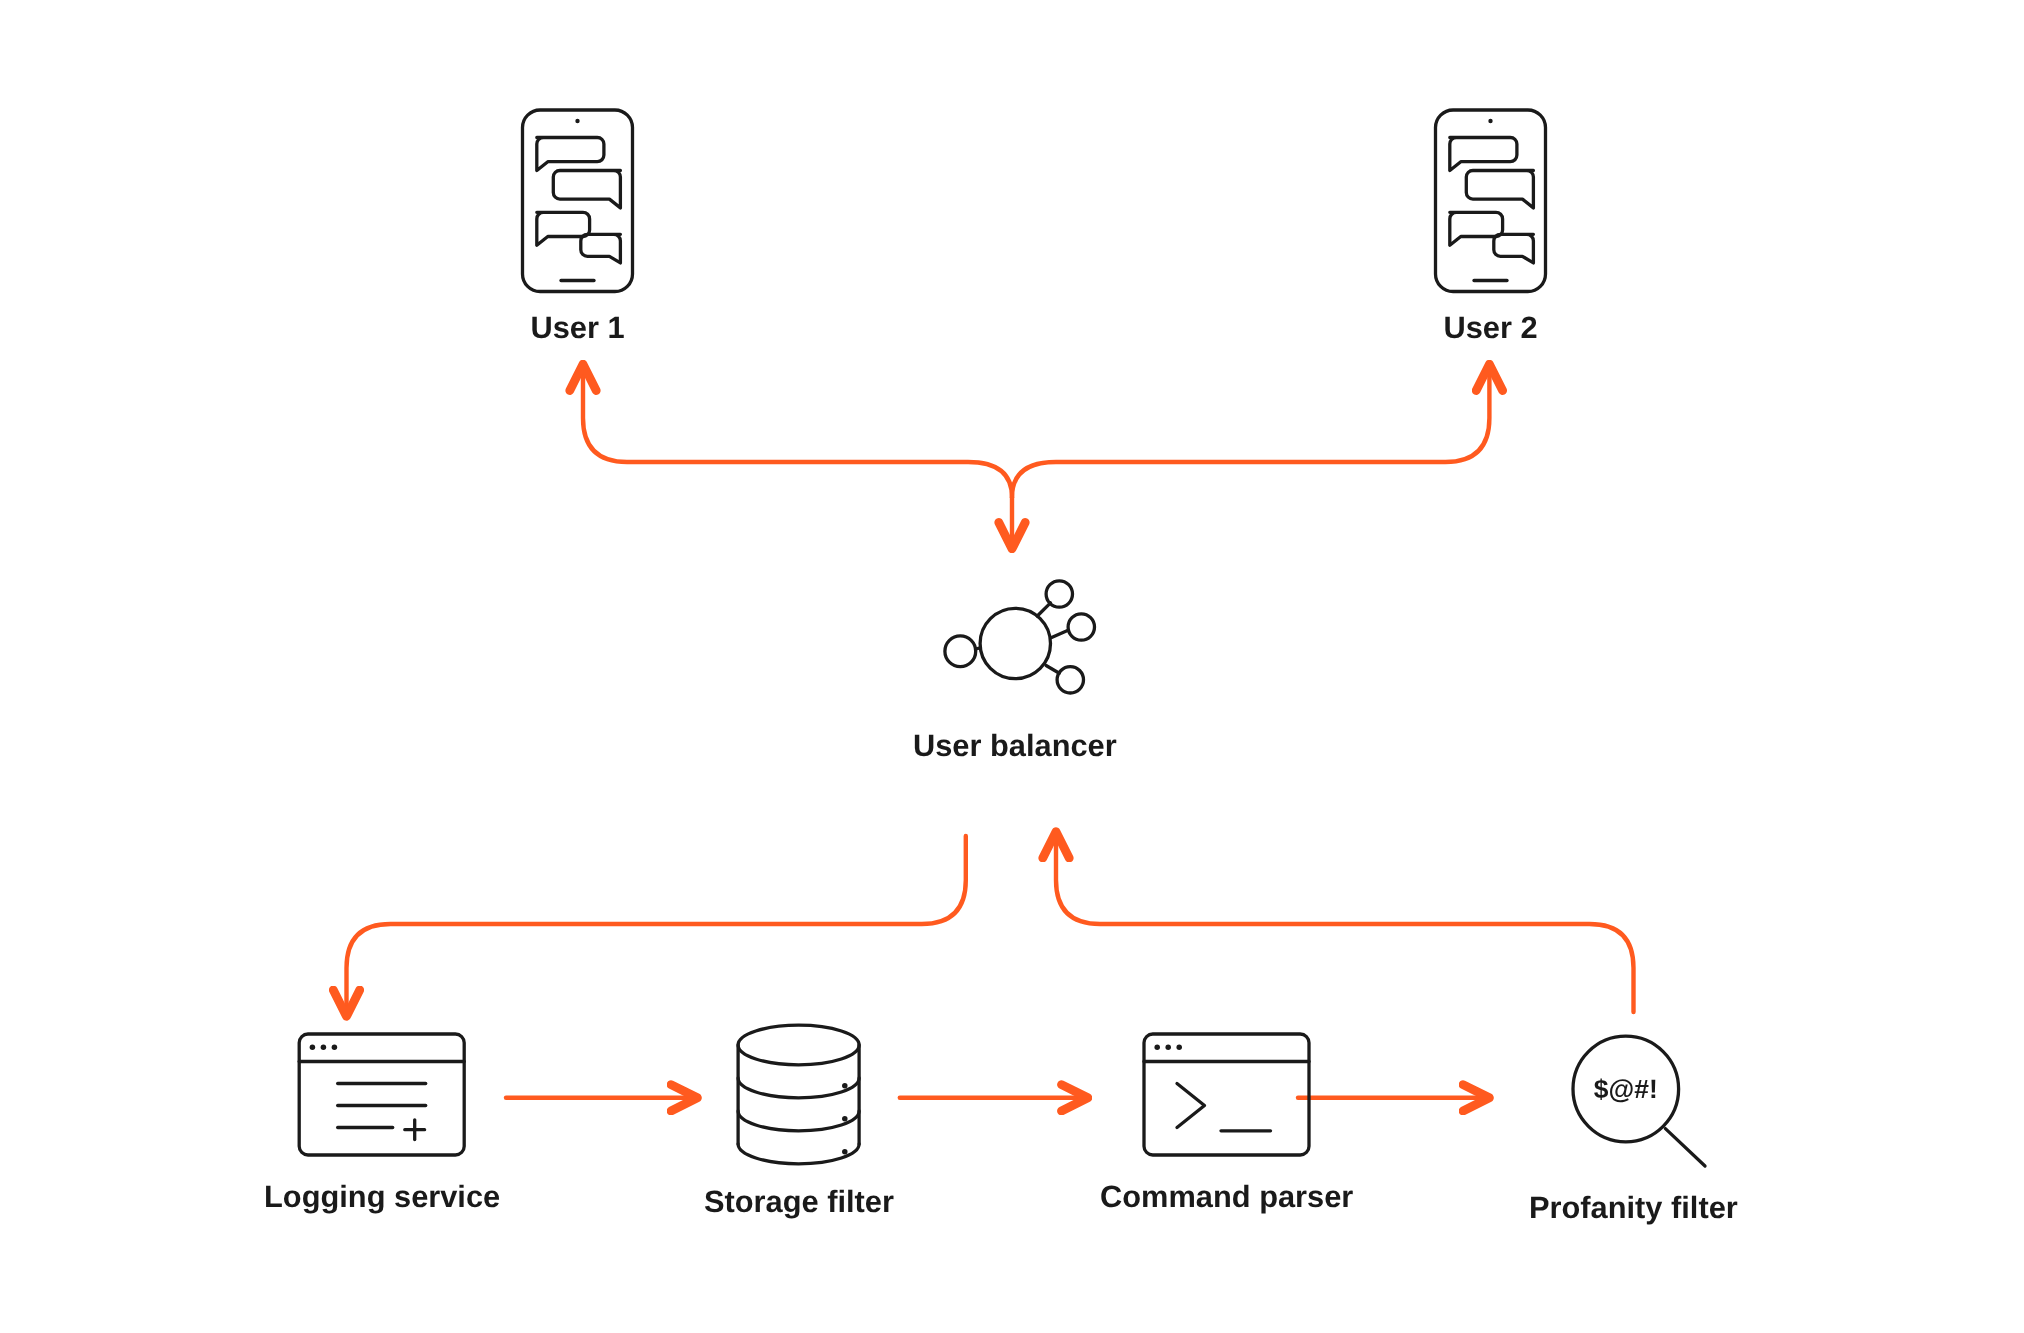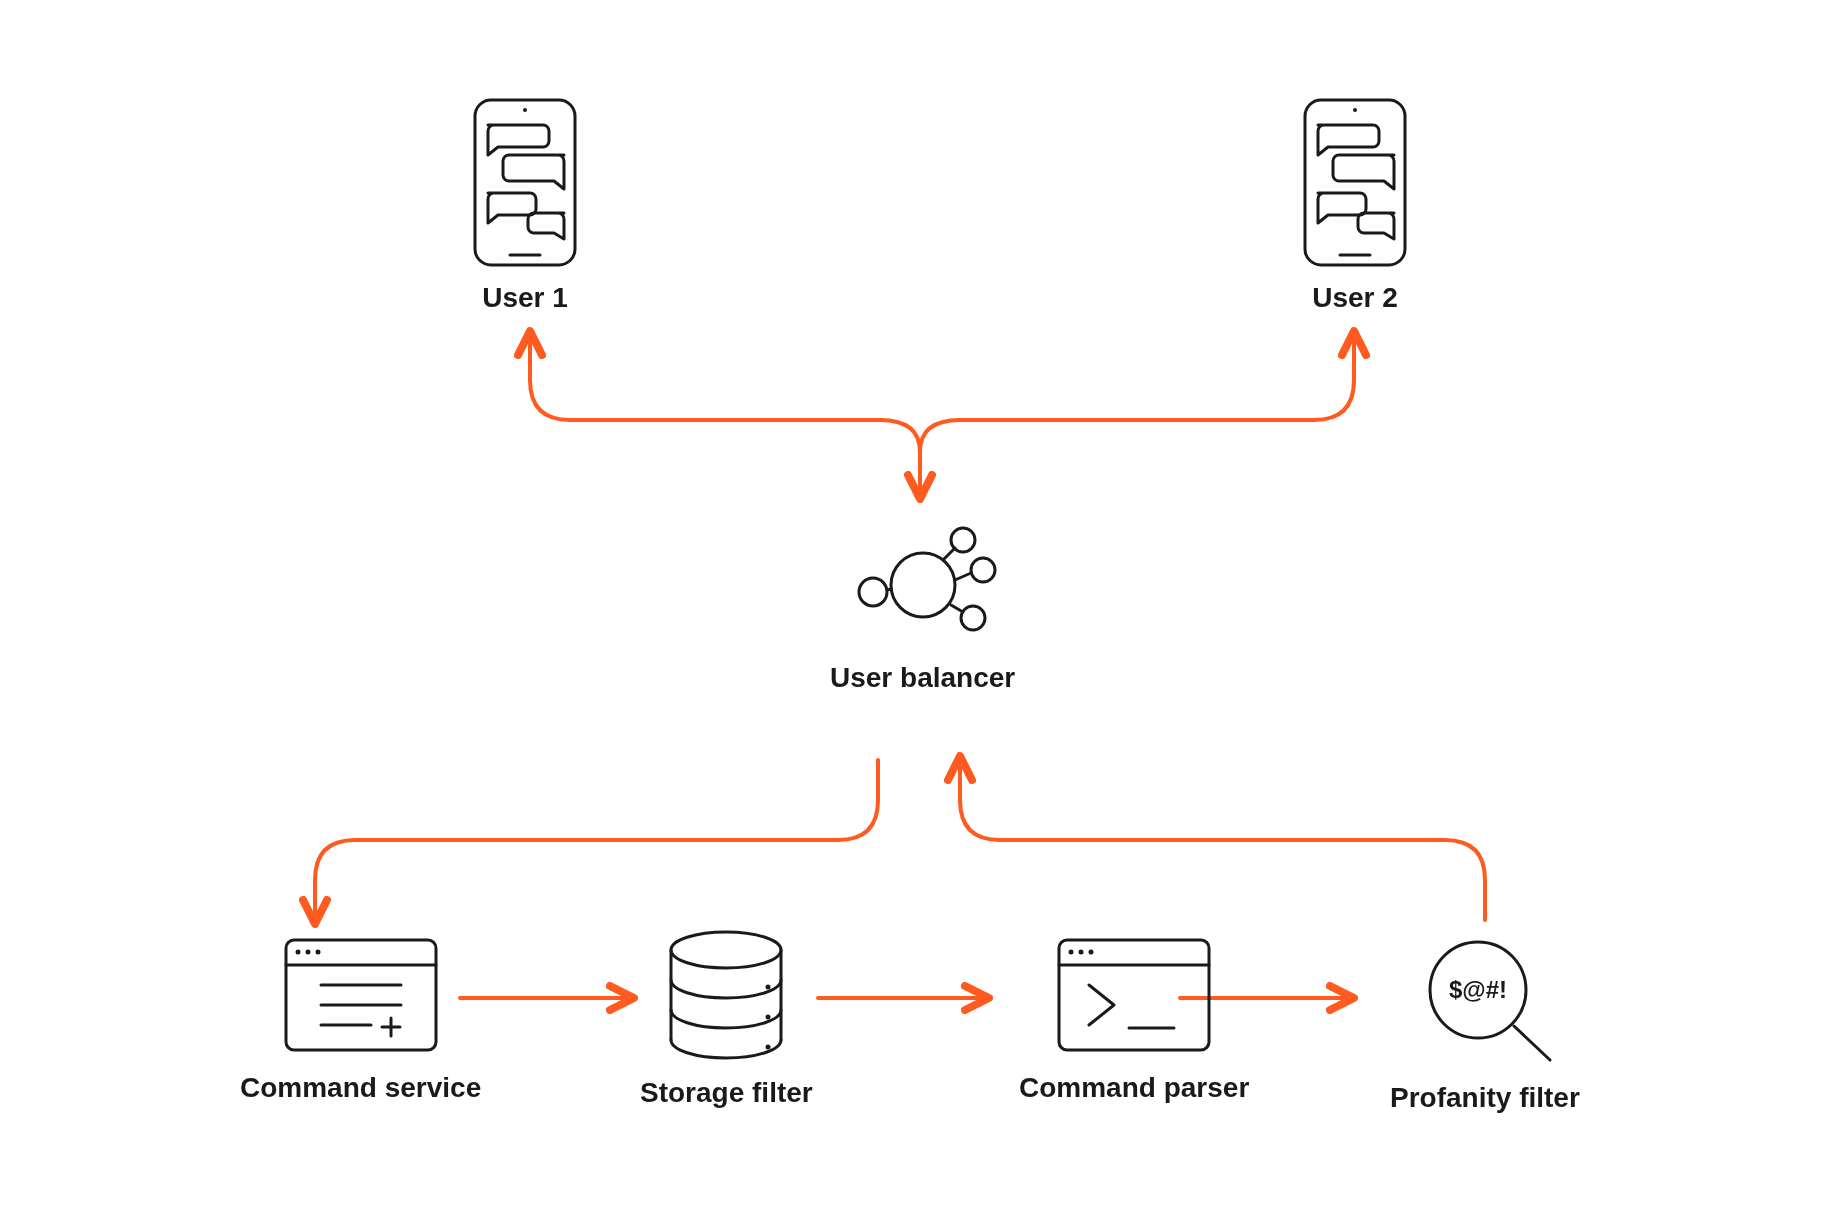--- a/index.html
+++ b/index.html
@@ -135,41 +135,41 @@
       <line x1="10" y1="35" x2="160" y2="35"></line>
       <circle class="dot" cx="22" cy="22" r="2.5"></circle>
       <circle class="dot" cx="32" cy="22" r="2.5"></circle>
       <circle class="dot" cx="42" cy="22" r="2.5"></circle>
       <line x1="45" y1="55" x2="125" y2="55"></line>
       <line x1="45" y1="75" x2="125" y2="75"></line>
       <line x1="45" y1="95" x2="95" y2="95"></line>
       <line x1="115" y1="88" x2="115" y2="106"></line>
       <line x1="106" y1="97" x2="124" y2="97"></line>
     </svg>
-    <div class="label">Command service</div>
+    <div class="label">Logging service</div>
   </div>
 
   
   <div class="node" style="left:640px; top:925px;">
     <svg class="icon" width="160" height="140" viewBox="0 0 160 140">
       <ellipse cx="80" cy="25" rx="55" ry="18"></ellipse>
       <path d="M25,25 L25,115"></path>
       <path d="M135,25 L135,115"></path>
       <path d="M25,55 a55,18 0 0 0 110,0"></path>
       <path d="M25,85 a55,18 0 0 0 110,0"></path>
       <path d="M25,115 a55,18 0 0 0 110,0"></path>
       <circle class="dot" cx="122" cy="62" r="2.5"></circle>
       <circle class="dot" cx="122" cy="92" r="2.5"></circle>
       <circle class="dot" cx="122" cy="122" r="2.5"></circle>
     </svg>
     <div class="label">Storage filter</div>
   </div>
 
   
-  <div class="node" style="left:1000px; top:930px;margin-left:19px;">
+  <div class="node" style="left:1000px; top:930px;">
     <svg class="icon" width="170" height="130" viewBox="0 0 170 130">
       <rect x="10" y="10" width="150" height="110" rx="8"></rect>
       <line x1="10" y1="35" x2="160" y2="35"></line>
       <circle class="dot" cx="22" cy="22" r="2.5"></circle>
       <circle class="dot" cx="32" cy="22" r="2.5"></circle>
       <circle class="dot" cx="42" cy="22" r="2.5"></circle>
       <path d="M40,55 L65,75 L40,95"></path>
       <line x1="80" y1="98" x2="125" y2="98"></line>
     </svg>
     <div class="label">Command parser</div>

